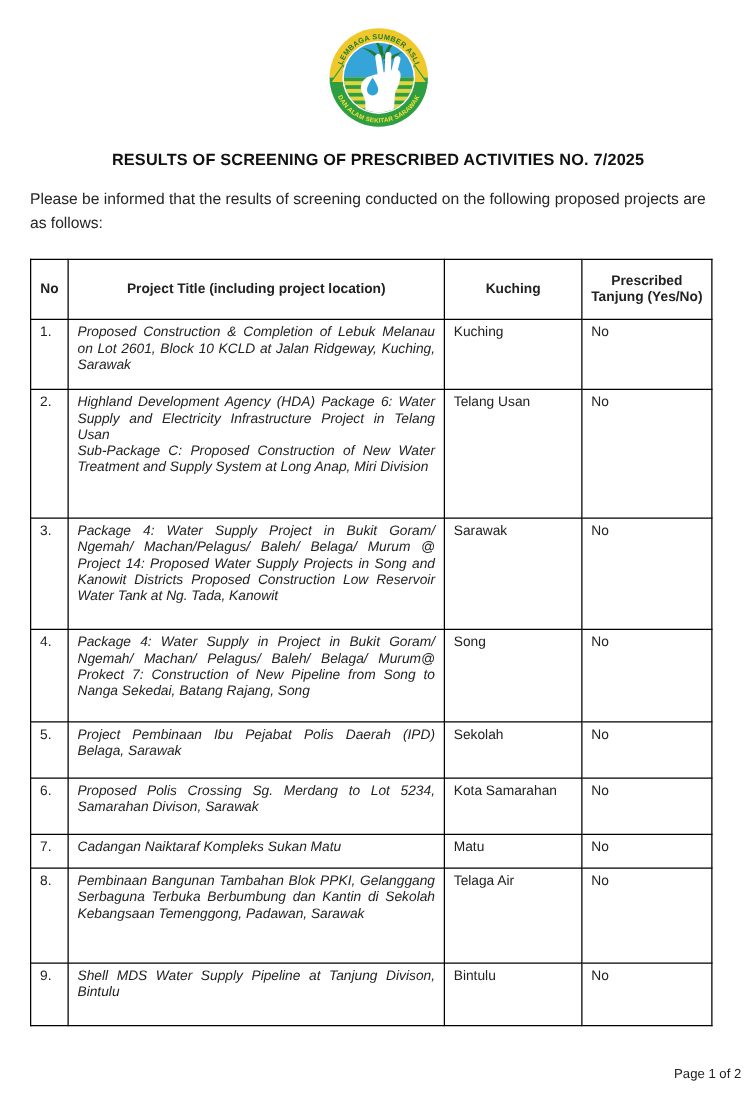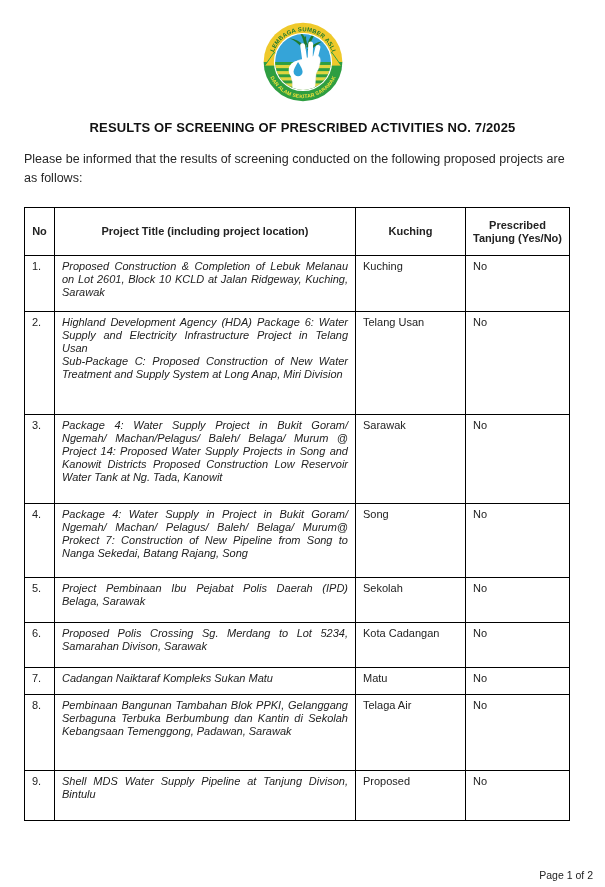--- a/index.html
+++ b/index.html
@@ -54,21 +54,21 @@
   tbody tr:nth-child(2){height:103px;}
   tbody tr:nth-child(3){height:89px;}
   tbody tr:nth-child(4){height:74px;}
   tbody tr:nth-child(5){height:45px;}
   tbody tr:nth-child(6){height:45px;}
   tbody tr:nth-child(7){height:27px;}
   tbody tr:nth-child(8){height:76px;}
   tbody tr:nth-child(9){height:50px;}
   .footer{
     position:absolute;top:853px;right:12px;
-    font-size:10.5px;color:#222;margin-top:16px;
+    font-size:10.5px;color:#222;
   }
 </style>
 </head>
 <body>
 
 <div class="page">
 
   <svg class="logo" viewBox="0 0 100 100" aria-hidden="true">
     <defs>
       <clipPath id="innerClip">
@@ -170,39 +170,39 @@
       </tr>
       <tr>
         <td class="c-no">5.</td>
         <td class="c-title">Project Pembinaan Ibu Pejabat Polis Daerah (IPD) Belaga, Sarawak</td>
         <td class="c-loc">Sekolah</td>
         <td class="c-pa">No</td>
       </tr>
       <tr>
         <td class="c-no">6.</td>
         <td class="c-title">Proposed Polis Crossing Sg. Merdang to Lot 5234, Samarahan Divison, Sarawak</td>
-        <td class="c-loc">Kota Cadangan</td>
+        <td class="c-loc">Kota Samarahan</td>
         <td class="c-pa">No</td>
       </tr>
       <tr>
         <td class="c-no">7.</td>
         <td class="c-title">Cadangan Naiktaraf Kompleks Sukan Matu</td>
         <td class="c-loc">Matu</td>
         <td class="c-pa">No</td>
       </tr>
       <tr>
         <td class="c-no">8.</td>
         <td class="c-title">Pembinaan Bangunan Tambahan Blok PPKI, Gelanggang Serbaguna Terbuka Berbumbung dan Kantin di Sekolah Kebangsaan Temenggong, Padawan, Sarawak</td>
         <td class="c-loc">Telaga Air</td>
         <td class="c-pa">No</td>
       </tr>
       <tr>
         <td class="c-no">9.</td>
         <td class="c-title">Shell MDS Water Supply Pipeline at Tanjung Divison, Bintulu</td>
-        <td class="c-loc">Proposed</td>
+        <td class="c-loc">Bintulu</td>
         <td class="c-pa">No</td>
       </tr>
     </tbody>
   </table>
 
   <div class="footer">Page 1 of 2</div>
 
 </div>
 
 </body></html>

